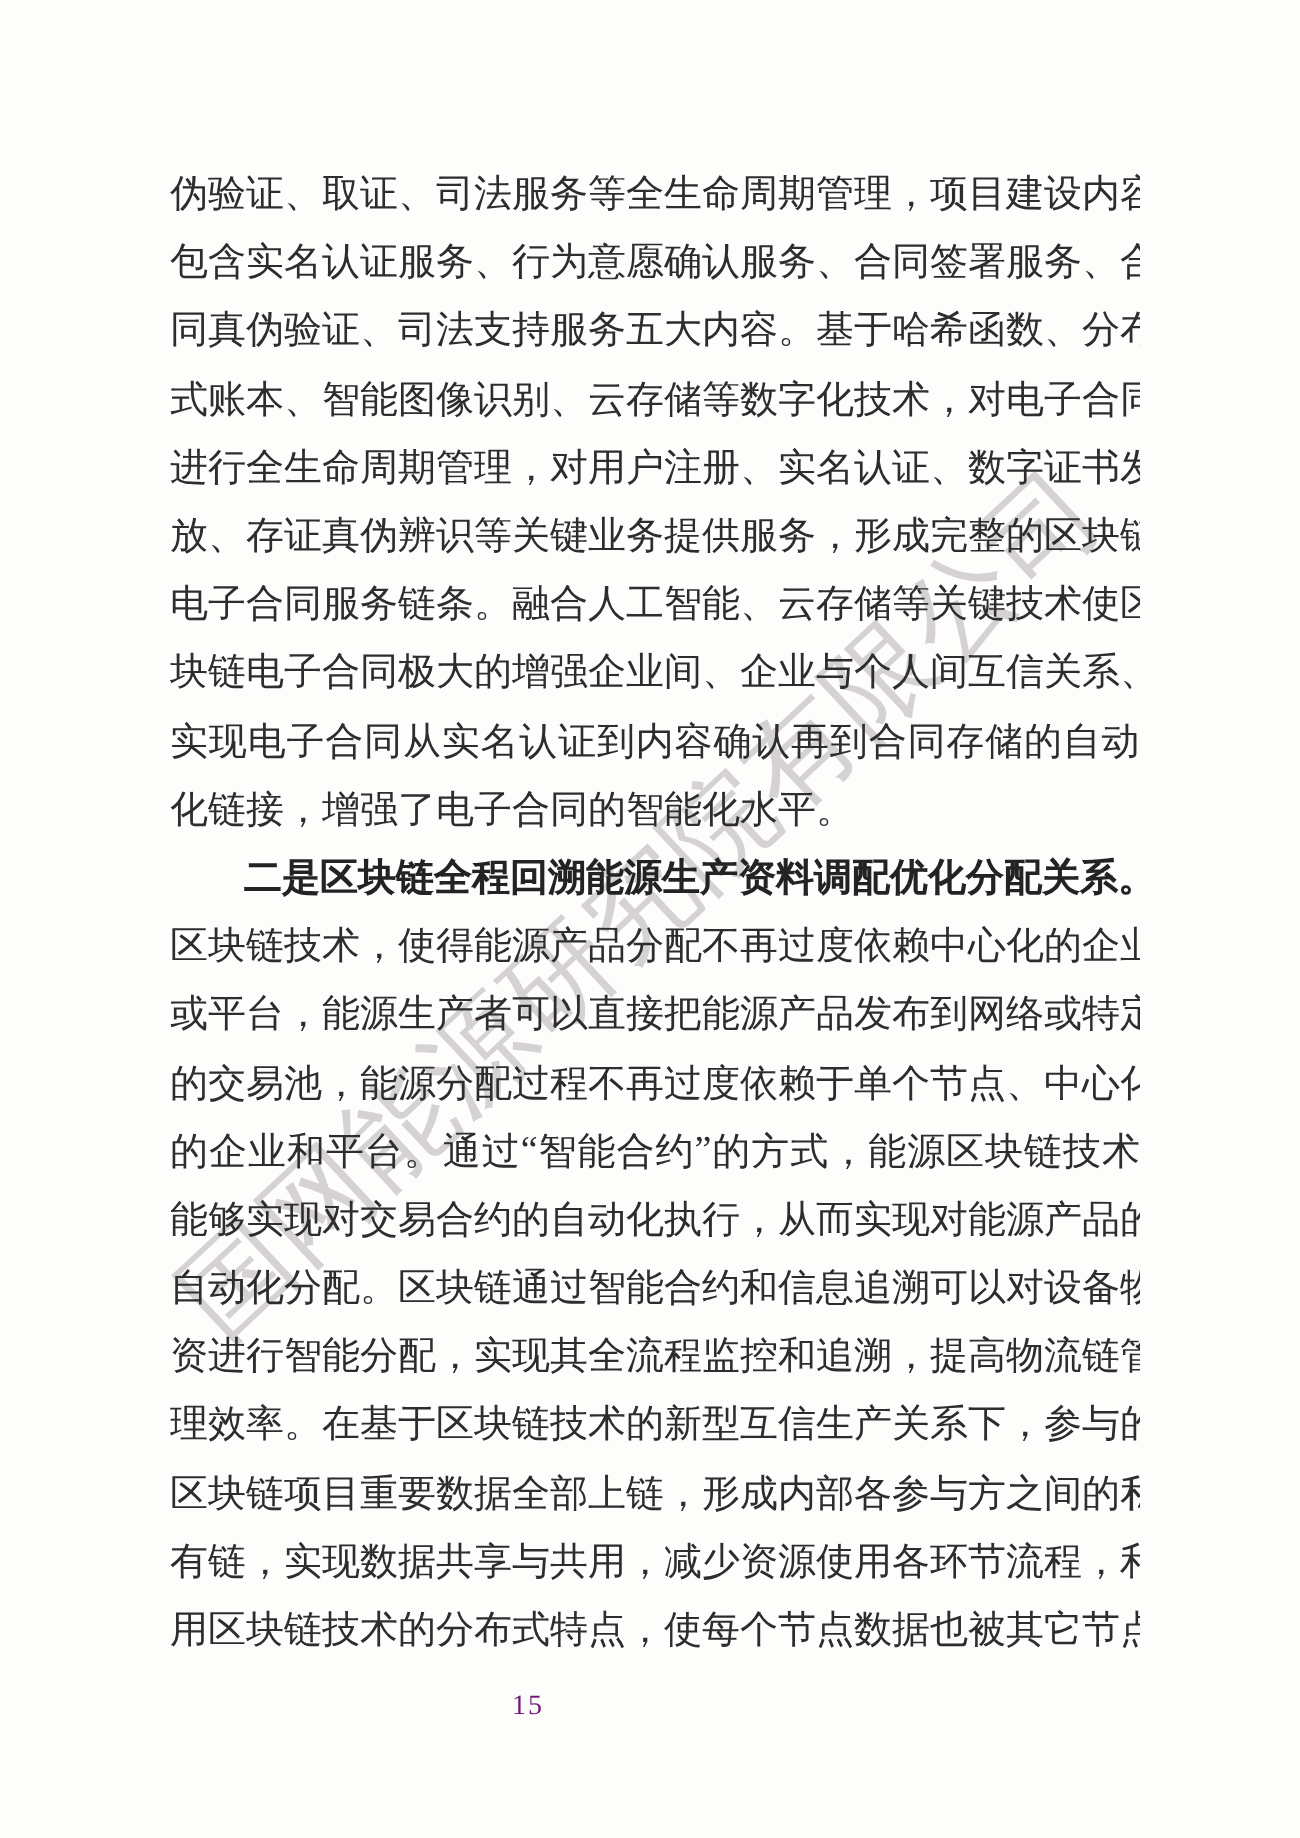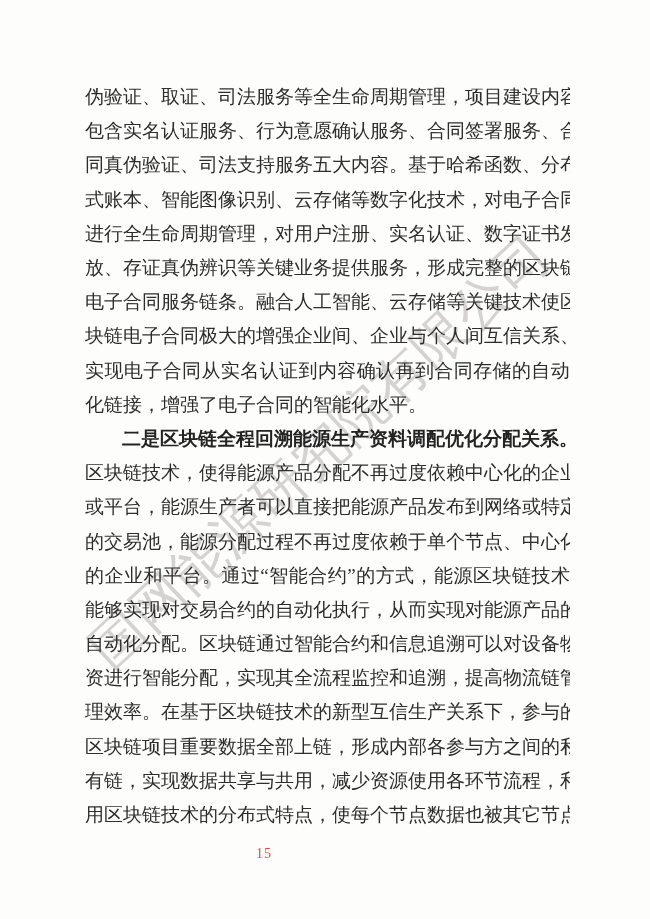--- a/index.html
+++ b/index.html
@@ -45,21 +45,21 @@
   }
   .line.short { justify-content: flex-start; }
   .line.lead { font-weight: bold; padding-left: 37px; color: #232323; }
   .line span { display: inline-block; }
   .page-number {
     position: absolute;
     left: 0; top: 846px;
     width: 528px;
     text-align: center;
     font-size: 14px;
-    color: #ef4444;
+    color: #701a75;
     letter-spacing: 1px;
     z-index: 2;
   }
 </style>
 </head>
 <body>
 
 <div class="page" style="background: rgb(253, 253, 252);">
 
   <div class="watermark" style="color: rgb(214, 210, 211);">国网能源研究院有限公司</div>

